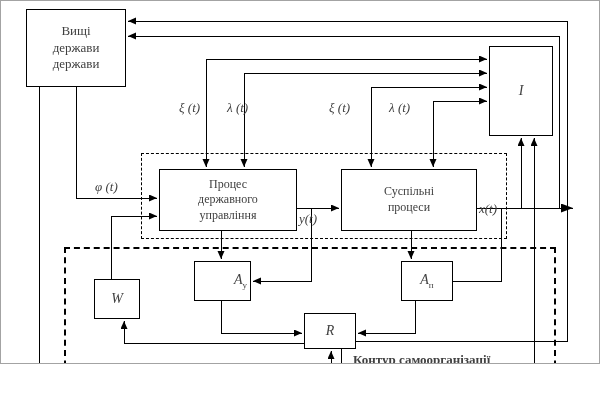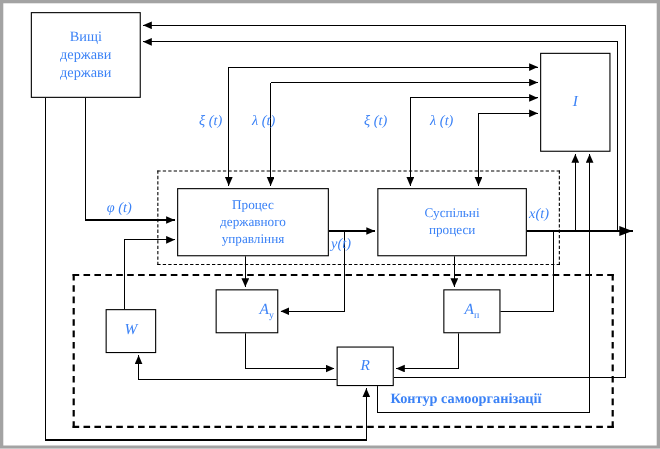--- a/index.html
+++ b/index.html
@@ -1,19 +1,19 @@
 <!DOCTYPE html>
 <html><head>
 <meta charset="utf-8">
 <style>
   html,body{margin:0;padding:0;background:#fff;}
   .stage{
-    position:relative;width:600px;height:408px;background:#ffffff;
-    font-family:"Liberation Serif", serif;color:#3b82f6;overflow:hidden;
-    border:3px solid #a3a3a3;box-sizing:border-box;
+    position:relative;width:600px;height:364px;background:#ffffff;
+    font-family:"Liberation Serif", serif;color:#404040;overflow:hidden;
+    border:1px solid #a3a3a3;box-sizing:border-box;
   }
   svg.wires{position:absolute;left:0;top:0;z-index:1;}
   .frame{position:absolute;z-index:2;background:transparent;box-sizing:border-box;}
   .frame.inner{border:1px dashed #000;}
   .frame.outer{border:2px dashed #000;}
   .box{
     position:absolute;z-index:3;border:1px solid #000;background:#fff;
     display:flex;flex-direction:column;align-items:center;justify-content:center;
     text-align:center;font-size:12px;line-height:1.3;box-sizing:border-box;
   }
@@ -108,17 +108,17 @@
   <div class="box letter" style="left:303px;top:312px;width:52px;height:36px;">
     <span class="t"><span class="main">R</span></span>
   </div>
 
   <div class="lbl" style="left:178px;top:99px;">ξ (t)</div>
   <div class="lbl" style="left:226px;top:99px;">λ (t)</div>
   <div class="lbl" style="left:328px;top:99px;">ξ (t)</div>
   <div class="lbl" style="left:388px;top:99px;">λ (t)</div>
   <div class="lbl" style="left:94px;top:178px;">φ (t)</div>
   <div class="lbl" style="left:298px;top:186px;margin-top:24px;">y(t)</div>
-  <div class="lbl" style="left:478px;top:183px;">x(t)</div>
+  <div class="lbl" style="left:478px;top:200px;">x(t)</div>
 
   <div class="contour" style="left:352px;top:351px;">Контур самоорганізації</div>
 
 </div>
 
 </body></html>

